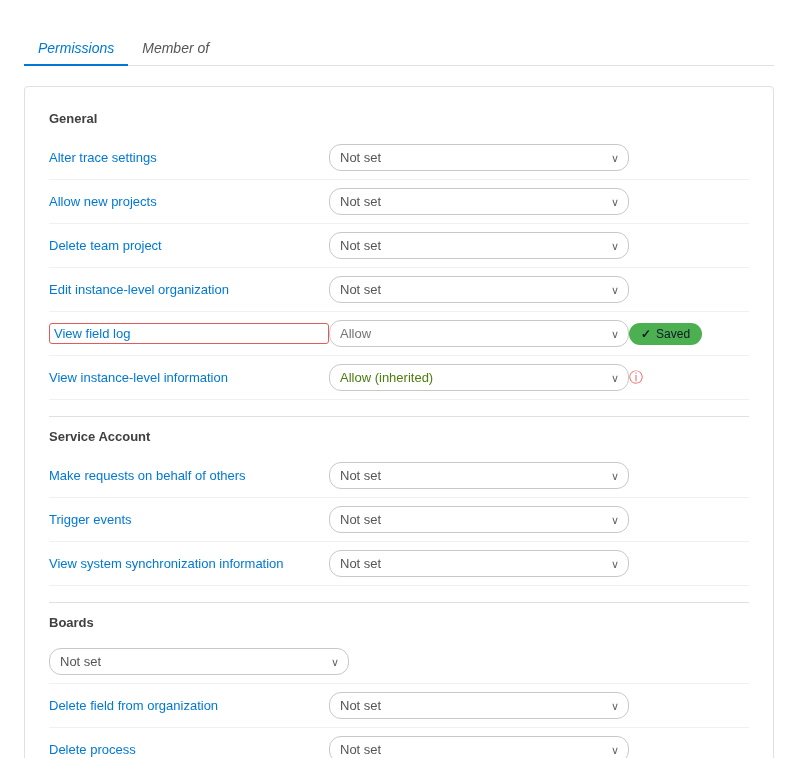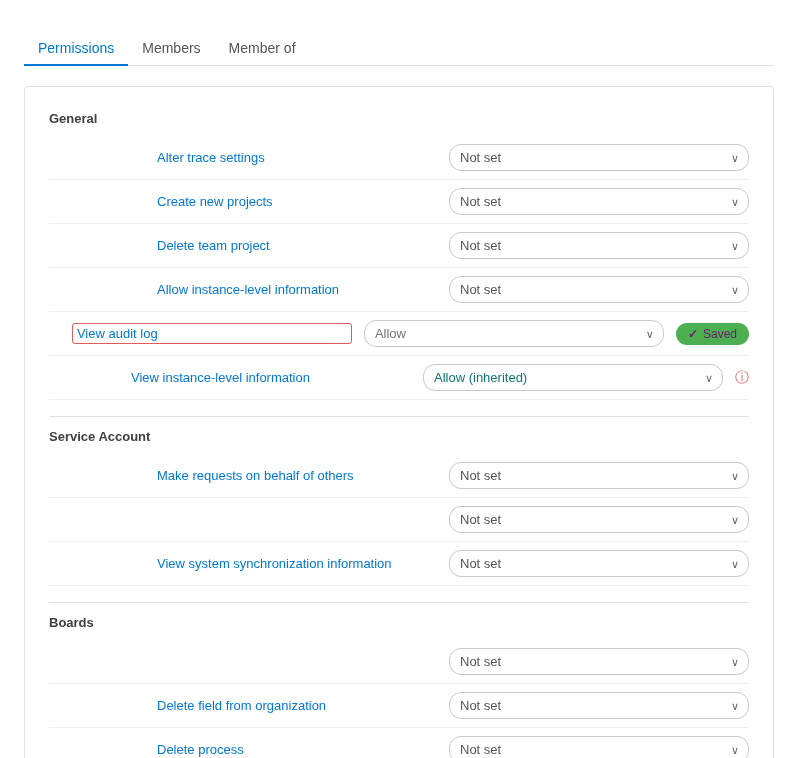--- a/index.html
+++ b/index.html
@@ -19,20 +19,21 @@
       font-size: 20px;
       font-weight: 600;
       color: #1a1a1a;
       margin-bottom: 12px;
     }
     .tabs {
       display: flex;
       gap: 0;
       border-bottom: 1px solid #e0e0e0;
       margin-bottom: 20px;
+      font-style: italic;
     }
     .tab {
       padding: 8px 14px;
       cursor: pointer;
       font-size: 14px;
       color: #555;
       border-bottom: 2px solid transparent;
       margin-bottom: -1px;
     }
     .tab.active {
@@ -51,22 +52,20 @@
       font-weight: 600;
       color: #404040;
       margin-bottom: 10px;
       margin-top: 4px;
     }
     .permission-row {
       display: flex;
       align-items: center;
       padding: 8px 0;
       border-bottom: 1px solid #f0f0f0;
-      gap: 12px;
-      justify-content: flex-end;
     }
     .permission-row:last-child {
       border-bottom: none;
     }
     .permission-label {
       flex: 0 0 280px;
       font-size: 13px;
       color: #0078d4;
       cursor: pointer;
     }
@@ -99,25 +98,25 @@
       top: 50%;
       transform: translateY(-50%);
       pointer-events: none;
       color: #666;
       font-size: 11px;
     }
     .select-allow select {
       color: #737373;
     }
     .select-inherited select {
-      color: #0f766e;
+      color: #4d7c0f;
     }
     .saved-badge {
       background: #4caf50;
-      color: #701a75;
+      color: #0f172a;
       padding: 4px 12px;
       border-radius: 20px;
       font-size: 12px;
       font-weight: 500;
       display: flex;
       align-items: center;
       gap: 5px;
       white-space: nowrap;
     }
     .saved-badge::before {
@@ -136,60 +135,60 @@
     }
   </style>
 </head>
 <body>
 
 <div class="page-wrapper">
   <div class="page-title"></div>
 
   <div class="tabs">
       <div class="tab active">Permissions</div>
-      <div class="tab">Members</div>
       <div class="tab">Member of</div>
     </div>
 
   <div class="content-panel">
     <div id="sections-container">
         <div class="section-title">General</div>
         <div class="permission-row">
           <span class="permission-label">Alter trace settings</span>
           <div class="select-wrapper"><select><option value="Not set">Not set</option><option value="Allow">Allow</option><option value="Deny">Deny</option></select></div>
         </div>
         <div class="permission-row">
-          <span class="permission-label">Create new projects</span>
+          <span class="permission-label">Allow new projects</span>
           <div class="select-wrapper"><select><option value="Not set">Not set</option><option value="Allow">Allow</option><option value="Deny">Deny</option></select></div>
         </div>
         <div class="permission-row">
           <span class="permission-label">Delete team project</span>
           <div class="select-wrapper"><select><option value="Not set">Not set</option><option value="Allow">Allow</option><option value="Deny">Deny</option></select></div>
         </div>
         <div class="permission-row">
-          <span class="permission-label">Allow instance-level information</span>
-          <div class="select-wrapper"><select><option value="Not set">Not set</option><option value="Allow">Allow</option><option value="Deny">Deny</option></select></div>
-        </div>
-        <div class="permission-row">
-          <span class="permission-label highlighted">View audit log</span>
+          <span class="permission-label">Edit instance-level organization</span>
+          <div class="select-wrapper"><select><option value="Not set">Not set</option><option value="Allow">Allow</option><option value="Deny">Deny</option></select></div>
+        </div>
+        <div class="permission-row">
+          <span class="permission-label highlighted">View field log</span>
           <div class="select-wrapper select-allow"><select><option value="Not set">Not set</option><option value="Allow" selected="">Allow</option><option value="Deny">Deny</option></select></div>
           <div class="saved-badge">Saved</div>
         </div>
         <div class="permission-row">
           <span class="permission-label">View instance-level information</span>
           <div class="select-wrapper select-inherited"><select><option value="Allow (inherited)">Allow (inherited)</option><option value="Not set">Not set</option><option value="Allow">Allow</option><option value="Deny">Deny</option></select></div>
           <span class="info-icon">ⓘ</span>
         </div>
         <hr class="section-divider">
         <div class="section-title">Service Account</div>
         <div class="permission-row">
           <span class="permission-label">Make requests on behalf of others</span>
           <div class="select-wrapper"><select><option value="Not set">Not set</option><option value="Allow">Allow</option><option value="Deny">Deny</option></select></div>
         </div>
         <div class="permission-row">
+          <span class="permission-label">Trigger events</span>
           <div class="select-wrapper"><select><option value="Not set">Not set</option><option value="Allow">Allow</option><option value="Deny">Deny</option></select></div>
         </div>
         <div class="permission-row">
           <span class="permission-label">View system synchronization information</span>
           <div class="select-wrapper"><select><option value="Not set">Not set</option><option value="Allow">Allow</option><option value="Deny">Deny</option></select></div>
         </div>
         <hr class="section-divider">
         <div class="section-title">Boards</div>
         <div class="permission-row">
           <div class="select-wrapper"><select><option value="Not set">Not set</option><option value="Allow">Allow</option><option value="Deny">Deny</option></select></div>

